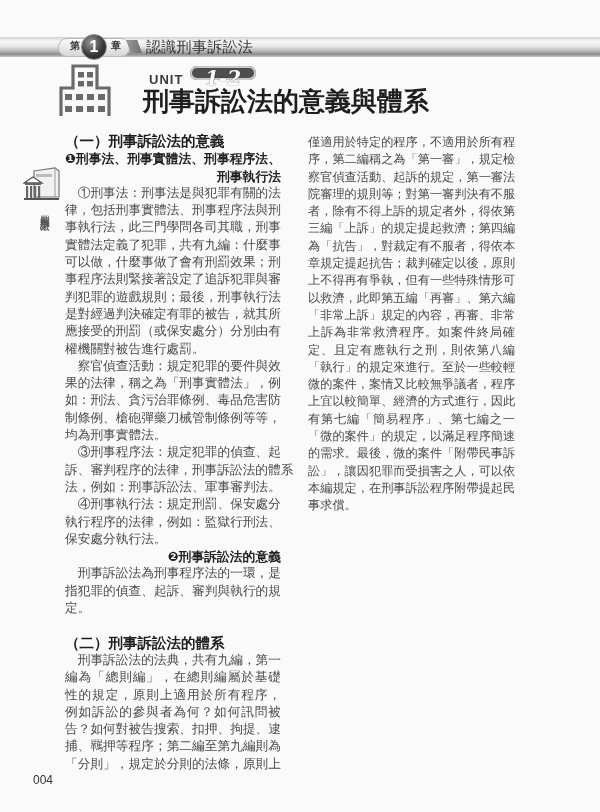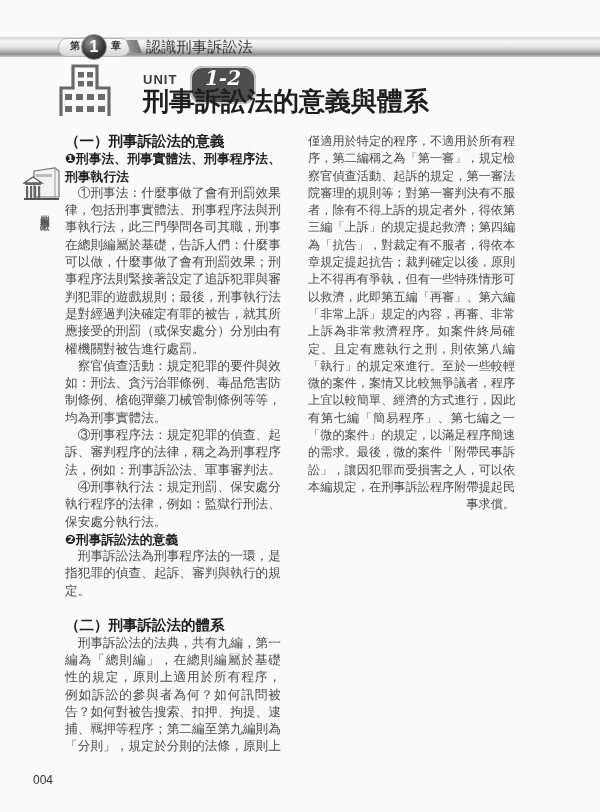--- a/index.html
+++ b/index.html
@@ -30,41 +30,41 @@
   .ch-pre{left:70px;}
   .ch-suf{left:111px;}
   .ch-num{left:81px;top:34px;width:24px;height:24px;border-radius:50%;
     background:radial-gradient(circle at 38% 32%,#9a9a9a 0%,#3a3a3a 55%,#1c1c1c 100%);
     border:1px solid #8a8a8a;color:#fff;font-size:16px;font-weight:bold;
     text-align:center;line-height:24px;}
   .ch-title{left:146px;top:37px;font-size:15px;line-height:20px;color:#333;letter-spacing:0.3px;}
 
   
   .unit-icon{left:58px;top:64px;width:54px;height:52px;}
-  .unit-label{left:143px;top:72px;font-size:13px;font-weight:900;letter-spacing:1px;color:#3a3a3a;line-height:16px;}
-  .unit-num{left:190px;top:66px;width:66px;height:38px;border-radius:13px;
+  .unit-label{left:149px;top:72px;font-size:13px;font-weight:900;letter-spacing:1px;color:#3a3a3a;line-height:16px;}
+  .unit-num{left:190px;top:66px;width:66px;height:14px;border-radius:13px;
     background:var(--badge-dark);box-shadow:inset 0 0 0 2px #c8c8c8;
     color:#fff;font-style:italic;font-weight:bold;font-size:20px;line-height:25px;text-align:center;
     font-family:"DejaVu Serif",serif;text-shadow:0 0 1px #222;}
   .unit-title{left:143px;top:89px;font-size:26px;line-height:24px;font-weight:bold;color:var(--heading-text);}
 
   
   .side-icon{left:23px;top:167px;width:38px;height:34px;}
   .side-text{left:38px;top:208px;writing-mode:vertical-rl;font-size:9.5px;letter-spacing:1px;color:#555;}
 
   
   .col-left{left:65px;top:133px;width:216px;}
   .col-right{left:308px;top:134px;width:207px;}
-  .ln{height:17.3px;line-height:17.3px;white-space:nowrap;color:var(--body-text);font-family:Liberation Mono, monospace;}
+  .ln{height:17.3px;line-height:17.3px;white-space:nowrap;color:var(--body-text);}
   .col-left .ln{font-size:12.7px;}
-  .col-right .ln{font-size:12.2px;text-align:right;}
+  .col-right .ln{font-size:12.2px;}
   .j{text-align:justify;text-align-last:justify;}
   .ind{padding-left:12.7px;}
   .h1{font-family:"Liberation Sans","DejaVu Sans",sans-serif;font-weight:bold;font-size:14.5px !important;color:var(--heading-text);}
-  .h2{font-family:"Liberation Sans","DejaVu Sans",sans-serif;font-weight:bold;font-size:12.8px !important;color:#222;}
+  .h2{font-family:"Liberation Sans","DejaVu Sans",sans-serif;font-weight:bold;font-size:12.8px !important;color:#222;text-align:right;}
   .blank{height:17.3px;}
 
   .page-num{left:33px;top:773px;font-size:12px;color:#333;text-align:center;}
 </style>
 </head>
 <body>
 
 <div class="abs bar"></div>
 <div class="abs pill"></div>
 <div class="abs wedge"></div>
@@ -110,42 +110,43 @@
 </svg>
 <div class="abs side-text">圖解刑事訴訟法</div>
 
 <div class="abs col-left">
   <div class="ln h1">（一）刑事訴訟法的意義</div>
 
   <div class="ln h2 j">❶刑事法、刑事實體法、刑事程序法、</div>
   <div class="ln h2">刑事執行法</div>
 
   <div>
-    <div class="ln j ind">①刑事法：什麼事做了會有刑罰效果</div>
+    <div class="ln j ind">①刑事法：刑事法是與犯罪有關的法</div>
     <div class="ln j">律，包括刑事實體法、刑事程序法與刑</div>
     <div class="ln j">事執行法，此三門學問各司其職，刑事</div>
-    <div class="ln j">在總則編屬於基礎，告訴人們：什麼事</div>
+    <div class="ln j">實體法定義了犯罪，共有九編：什麼事</div>
     <div class="ln j">可以做，什麼事做了會有刑罰效果；刑</div>
     <div class="ln j">事程序法則緊接著設定了追訴犯罪與審</div>
     <div class="ln j">判犯罪的遊戲規則；最後，刑事執行法</div>
     <div class="ln j">是對經過判決確定有罪的被告，就其所</div>
     <div class="ln j">應接受的刑罰（或保安處分）分別由有</div>
     <div class="ln">權機關對被告進行處罰。</div>
   </div>
 
   <div>
     <div class="ln j ind">察官偵查活動：規定犯罪的要件與效</div>
+    <div class="ln j">果的法律，稱之為「刑事實體法」，例</div>
     <div class="ln j">如：刑法、貪污治罪條例、毒品危害防</div>
     <div class="ln j">制條例、槍砲彈藥刀械管制條例等等，</div>
     <div class="ln">均為刑事實體法。</div>
   </div>
 
   <div>
     <div class="ln j ind">③刑事程序法：規定犯罪的偵查、起</div>
-    <div class="ln j">訴、審判程序的法律，稱之為刑事程序</div>
+    <div class="ln j">訴、審判程序的法律，刑事訴訟法的體系</div>
     <div class="ln j">法，例如：刑事訴訟法、軍事審判法。</div>
   </div>
 
   <div>
     <div class="ln j ind">④刑事執行法：規定刑罰、保安處分</div>
     <div class="ln j">執行程序的法律，例如：監獄行刑法、</div>
     <div class="ln">保安處分執行法。</div>
   </div>
 
   <div class="ln h2">❷刑事訴訟法的意義</div>

